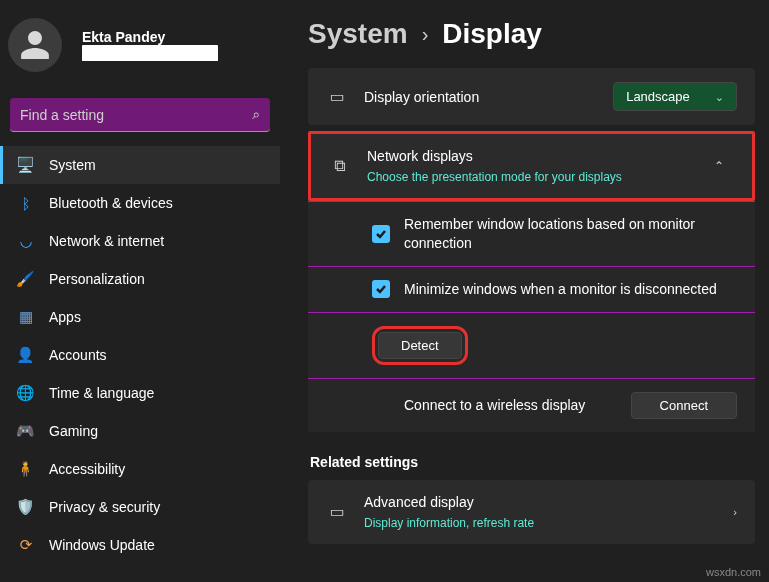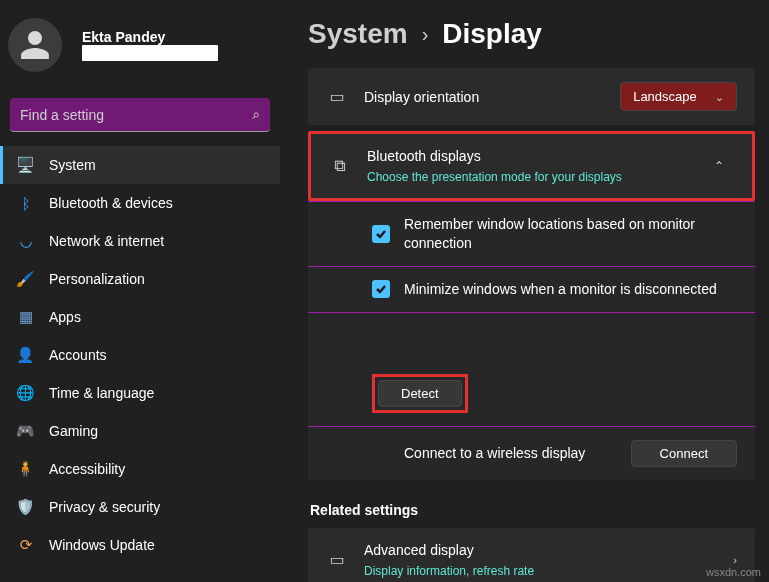--- a/index.html
+++ b/index.html
@@ -30,34 +30,34 @@
   .breadcrumb .sep { color: #cfcfcf; font-size: 20px; font-weight: 400; }
   .bc-parent { color: #cfcfcf; font-weight: 600; }
   
   .card { background: #2b2b2b; border-radius: 4px; margin-bottom: 6px; }
   .card-row { display: flex; align-items: center; padding: 14px 18px; gap: 16px; }
   .card-icon { width: 22px; display: flex; justify-content: center; color: #cfcfcf; }
   .card-title { font-size: 14px; }
   .card-sub { font-size: 12px; color: #5eead4; margin-top: 6px; }
   .card-grow { flex: 1; }
   
-  .dropdown { background: #7f1d1d; border: 1px solid #454545; border-radius: 4px; padding: 6px 12px; font-size: 13px; display: flex; align-items: flex-end; gap: 18px; cursor: pointer; }
+  .dropdown { background: #14532d; border: 1px solid #454545; border-radius: 4px; padding: 6px 12px; font-size: 13px; display: flex; align-items: flex-end; gap: 25px; cursor: pointer; }
   .chev { font-size: 11px; color: #cfcfcf; }
   
   .expander-head { border: 3px solid #e53030; border-radius: 2px; }
   .chev-btn { width: 30px; height: 30px; display: flex; align-items: center; justify-content: center; color: #cfcfcf; cursor: pointer; border-radius: 4px; font-size: 12px; }
   
   .sub-rows { background: #272727; }
   .sub-row { display: flex; align-items: center; padding: 13px 18px 13px 64px; gap: 14px; font-size: 14px; border-top: 1px solid #a21caf; }
   .checkbox { width: 18px; height: 18px; background: #4cc2ff; border-radius: 3px; display: flex; align-items: center; justify-content: center; flex-shrink: 0; }
   .checkbox svg { width: 12px; height: 12px; fill: none; stroke: #1b1b1b; stroke-width: 2.5; }
   .sub-row .label { flex: 1; line-height: 1.35; }
   
   .btn { background: #373737; border: 1px solid #454545; border-radius: 4px; padding: 5px 22px; font-size: 13px; color: #fff; cursor: pointer; }
-  .detect-wrap { border: 3px solid #e53030; padding: 3px; border-radius: 0; margin-top: 48px; }
+  .detect-wrap { border: 3px solid #e53030; padding: 3px; border-radius: 12px; }
   
   .section-title { font-size: 14px; font-weight: 600; margin: 22px 0 10px 2px; }
   
   .watermark { position: absolute; bottom: 4px; right: 8px; font-size: 11px; color: #888; margin-left: 29px; }
 </style>
 </head>
 <body>
 
 <div class="sidebar">
   <div class="user-row">
@@ -140,21 +140,21 @@
         <span>Landscape</span>
         <span class="chev">⌄</span>
       </div>
     </div>
   </div>
 
   <div class="card">
     <div class="card-row expander-head">
       <span class="card-icon">⧉</span>
       <div class="card-grow">
-        <div class="card-title">Bluetooth displays</div>
+        <div class="card-title">Network displays</div>
         <div class="card-sub">Choose the presentation mode for your displays</div>
       </div>
       <span class="chev-btn">⌃</span>
     </div>
 
     <div class="sub-rows">
       <div class="sub-row">
         <div class="checkbox">
             <svg viewBox="0 0 12 12">
               <polyline points="2,6 5,9 10,3"></polyline>

